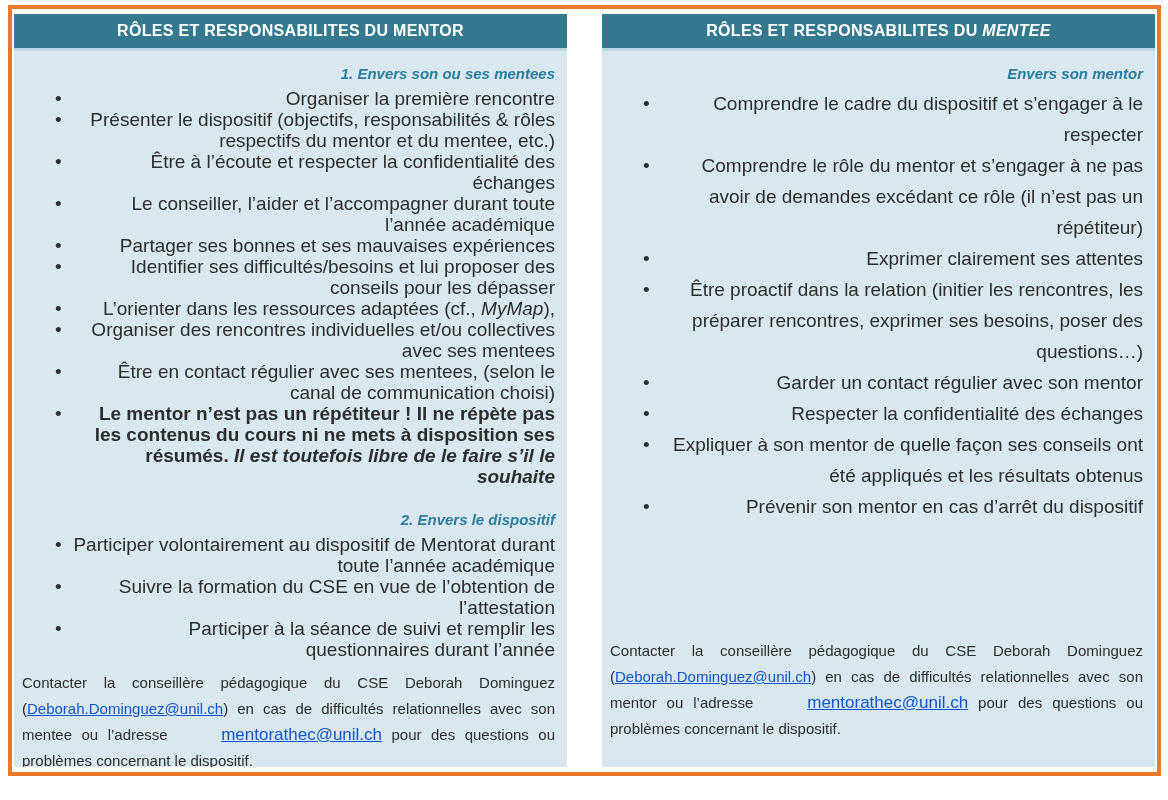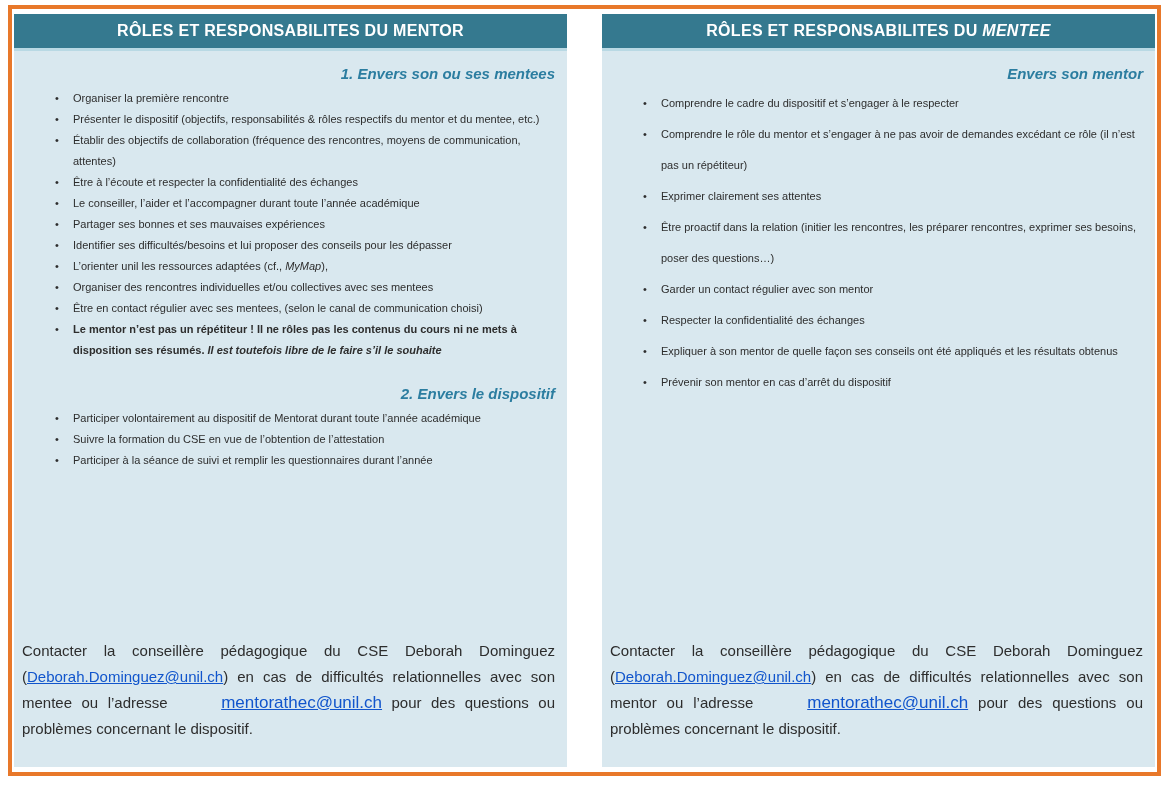--- a/index.html
+++ b/index.html
@@ -40,22 +40,23 @@
   .section-heading {
     color: var(--heading-color, #2b7da0);
     font-size: 15px; font-weight: bold; font-style: italic;
     line-height: 21px;
     margin: 4px 0 4px 0;
     text-align: right;
   }
   .section + .section { margin-top: 22px; }
   .bullets {
     list-style: none; margin: 2px 0 0; padding: 0;
-    font-size: 11px; line-height: 21px;
+    font-size: 19px; line-height: 21px;
     color: var(--text-color, #2d2d2d);
+    text-align: right;
   }
   .bullets li { position: relative; padding-left: 51px; }
   .bullets li::before { content: "\2022"; position: absolute; left: 33px; }
   .panel-mentee .bullets { line-height: 31px; }
   .b { font-weight: bold; }
   .i { font-style: italic; }
   .footer {
     margin-top: auto;
     padding-top: 10px;
     font-size: 15px; line-height: 26px;
@@ -74,29 +75,28 @@
     <header class="panel-header">
       <span><span class="">RÔLES ET RESPONSABILITES DU MENTOR</span></span>
     </header>
     <div class="panel-body">
       <div class="panel-content">
           <div class="section">
             <div class="section-heading">1. Envers son ou ses mentees</div>
             <ul class="bullets">
               <li class="bullet-item"><span class="">Organiser la première rencontre</span></li>
               <li class="bullet-item"><span class="">Présenter le dispositif (objectifs, responsabilités &amp; rôles respectifs du mentor et du mentee, etc.)</span></li>
-              <li class="bullet-item"><span class="">Établir des objectifs de collaboration (fréquence des rencontres, moyens de communication, attentes)</span></li>
               <li class="bullet-item"><span class="">Être à l’écoute et respecter la confidentialité des échanges</span></li>
               <li class="bullet-item"><span class="">Le conseiller, l’aider et l’accompagner durant toute l’année académique</span></li>
               <li class="bullet-item"><span class="">Partager ses bonnes et ses mauvaises expériences</span></li>
               <li class="bullet-item"><span class="">Identifier ses difficultés/besoins et lui proposer des conseils pour les dépasser</span></li>
-              <li class="bullet-item"><span class="">L’orienter unil les ressources adaptées (cf., </span><span class="i">MyMap</span><span class="">),</span></li>
+              <li class="bullet-item"><span class="">L’orienter dans les ressources adaptées (cf., </span><span class="i">MyMap</span><span class="">),</span></li>
               <li class="bullet-item"><span class="">Organiser des rencontres individuelles et/ou collectives avec ses mentees</span></li>
               <li class="bullet-item"><span class="">Être en contact régulier avec ses mentees, (selon le canal de communication choisi)</span></li>
-              <li class="bullet-item"><span class="b ">Le mentor n’est pas un répétiteur ! Il ne rôles pas les contenus du cours ni ne mets à disposition ses résumés. </span><span class="b i">Il est toutefois libre de le faire s’il le souhaite</span></li>
+              <li class="bullet-item"><span class="b ">Le mentor n’est pas un répétiteur ! Il ne répète pas les contenus du cours ni ne mets à disposition ses résumés. </span><span class="b i">Il est toutefois libre de le faire s’il le souhaite</span></li>
             </ul>
           </div>
           <div class="section">
             <div class="section-heading">2. Envers le dispositif</div>
             <ul class="bullets">
               <li class="bullet-item"><span class="">Participer volontairement au dispositif de Mentorat durant toute l’année académique</span></li>
               <li class="bullet-item"><span class="">Suivre la formation du CSE en vue de l’obtention de l’attestation</span></li>
               <li class="bullet-item"><span class="">Participer à la séance de suivi et remplir les questionnaires durant l’année</span></li>
             </ul>
           </div>

